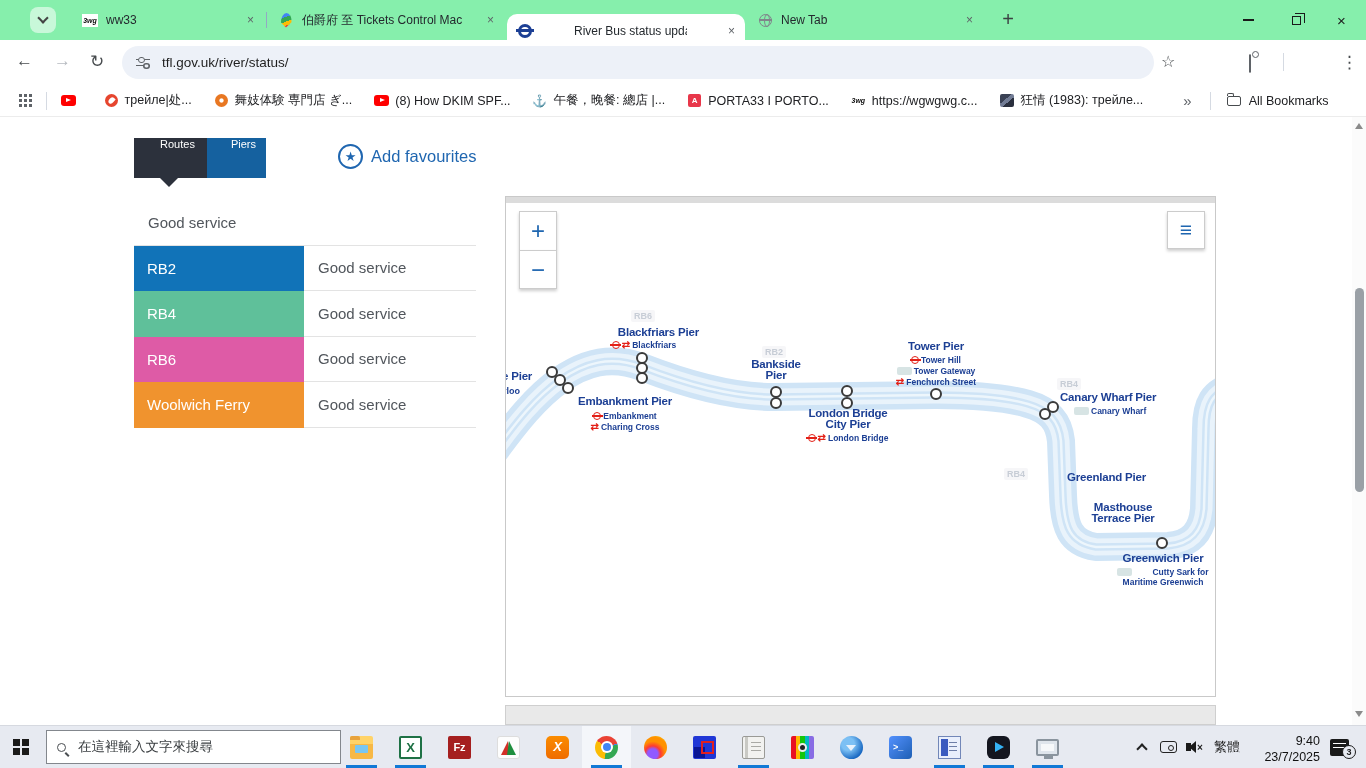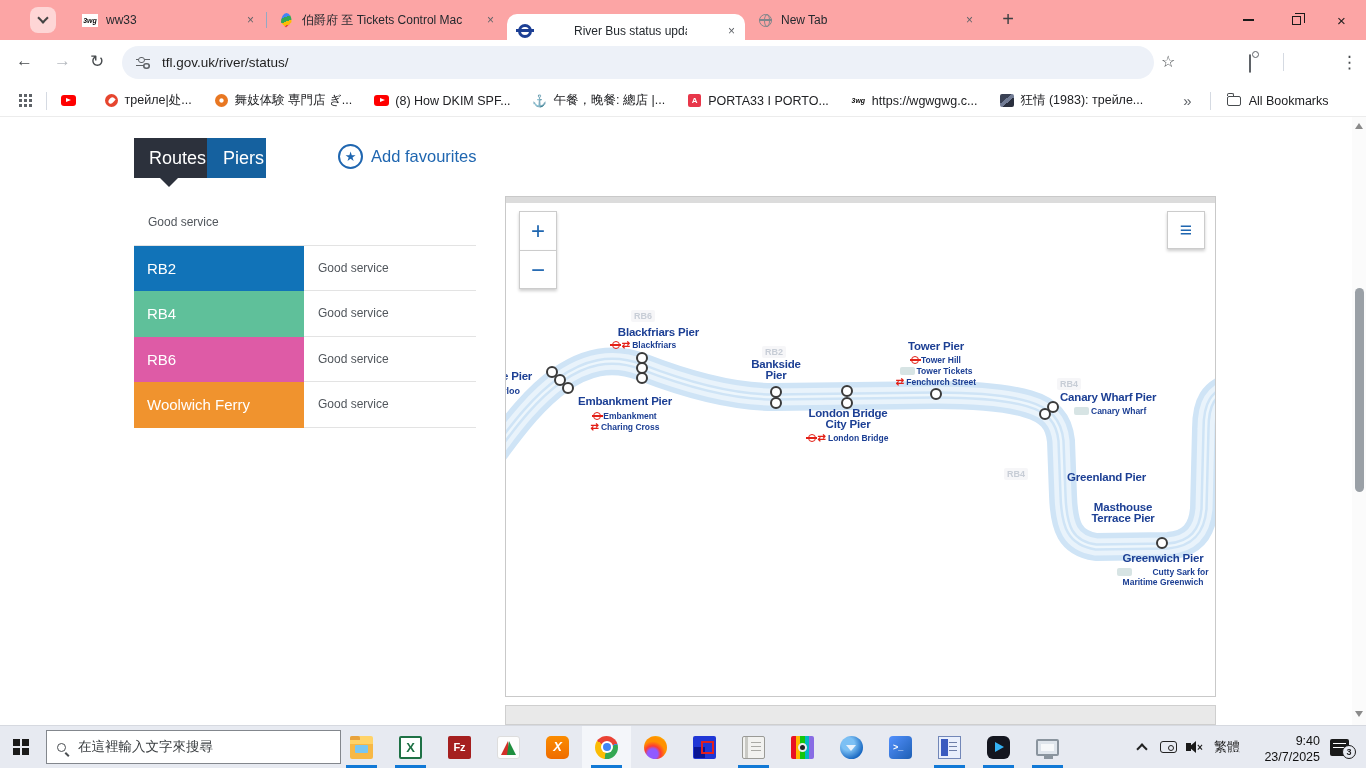--- a/index.html
+++ b/index.html
@@ -1,19 +1,19 @@
 <!DOCTYPE html>
 <html><head>
 <meta charset="utf-8">
 <style>
   * { margin:0; padding:0; box-sizing:border-box; }
   html,body { width:1366px; height:768px; overflow:hidden; font-family:"Liberation Sans",sans-serif; background:#fff; }
   .abs { position:absolute; }
   
-  #tabstrip { position:absolute; left:0; top:0; width:1366px; height:40px; background:#fca5a5; }
+  #tabstrip { position:absolute; left:0; top:0; width:1366px; height:40px; background:#86efac; }
   .tabsearch { position:absolute; left:30px; top:7px; width:26px; height:26px; border-radius:8px; background:rgba(255,255,255,.55); display:flex; align-items:center; justify-content:center; }
   .chev-down { width:8px; height:8px; border-right:2px solid #444; border-bottom:2px solid #444; transform:rotate(45deg); margin-top:-4px; }
   .tab { position:absolute; top:0; height:40px; display:flex; align-items:center; padding:0 10px; font-size:12px; color:#24292e; }
   .tab .title { flex:1; overflow:hidden; white-space:nowrap; }
   .tab .x { font-size:12px; color:#5f6368; margin-left:8px; cursor:pointer; }
   .tab.active { background:#fff; border-radius:10px 10px 0 0; top:14px; height:34px;gap:33px; }
   .tabsep { position:absolute; top:12px; width:1px; height:16px; background:#93a9c4; }
   .fav { width:16px; height:16px; margin-right:8px; flex:none; display:flex; align-items:center; justify-content:center; }
   .fav-3wg { background:#fff; color:#111; font-size:7px; font-style:italic; font-weight:bold; width:16px; height:13px; display:flex; align-items:center; justify-content:center; }
   .fav-tfl { width:14px; height:14px; border:3px solid #1c3f94; border-radius:50%; position:relative; }
@@ -53,27 +53,27 @@
   .ic-flower { width:13px; height:13px; border-radius:50%; background:radial-gradient(circle,#fff 0 18%,#e87722 28%); }
   .ic-anchor { font-size:12px; color:#41484f; }
   .ic-porta { width:13px; height:13px; background:#e8374a; border-radius:2px; color:#fff; font-size:8px; font-weight:bold; display:flex; align-items:center; justify-content:center; }
   .ic-movie { width:14px; height:13px; background:linear-gradient(140deg,#3a4154 0 40%,#727c95 0 60%,#2a2f3e 0); border-radius:2px; }
   .gridic { display:grid; grid-template-columns:repeat(3,3px); grid-template-rows:repeat(3,3px); gap:1.8px; }
   .gridic i { background:#5f6368; }
   .folder { width:14px; height:10px; border:1.6px solid #474b4e; border-radius:2px; position:relative; margin-right:8px; }
   .folder::before { content:""; position:absolute; left:-1px; top:-4px; width:5px; height:2.5px; border:1.6px solid #474b4e; border-bottom:none; border-radius:2px 2px 0 0; }
   
   #content { position:absolute; left:0; top:117px; width:1366px; height:608px; background:#fff; overflow:hidden; }
-  .ptab { position:absolute; top:21px; height:40px; display:flex; align-items:center; justify-content:center; color:#fff; font-size:18px;padding-left:14px; }
+  .ptab { position:absolute; top:21px; height:40px; display:flex; align-items:flex-start; justify-content:center; color:#fff; font-size:11px;padding-left:14px; }
   .pointer { position:absolute; top:61px; width:0; height:0; border-left:9px solid transparent; border-right:9px solid transparent; border-top:9px solid #2c313c; }
   .addfav { position:absolute; left:338px; top:27px; display:flex; align-items:center; color:#1f66b0; font-size:16.5px; }
   .favcirc { width:25px; height:25px; border:2px solid #1f66b0; border-radius:50%; display:flex; align-items:center; justify-content:center; font-size:13px; margin-right:8px; }
   .statusrow { position:absolute; left:134px; width:342px; height:45.5px; display:flex; }
   .routecell { width:170px; color:#fff; font-size:15px; display:flex; align-items:center; padding-left:13px; }
-  .statuscell { flex:1; background:#fff; border-bottom:1px solid #e3e3e3; color:#51565c; font-size:12px; display:flex; align-items:center; padding-left:14px; }
+  .statuscell { flex:1; background:#fff; border-bottom:1px solid #e3e3e3; color:#51565c; font-size:15px; display:flex; align-items:center; padding-left:14px; }
   .majorworks { position:absolute; left:134px; top:330px; width:342px; height:46px; border:1px solid #c9c9c9; border-bottom:3px solid #b7b7b7; background:#fff; display:flex; align-items:center; padding:0 14px; font-size:15px; color:#2b3440; }
   .majorworks .chv { margin-left:auto; color:#1f66b0; font-size:22px; font-weight:bold; line-height:1; }
   
   #map { position:absolute; left:505px; top:79px; width:711px; height:501px; background:#fff; border:1px solid #c9c9c9; overflow:hidden; }
   #map .topstrip { position:absolute; left:0; top:0; width:711px; height:6px; background:#dcdcdc; }
   .mapbtn { position:absolute; width:38px; height:39px; background:#fff; border:1px solid #ccc; color:#1f66b0; display:flex; align-items:center; justify-content:center; font-size:24px; }
   .pname { position:absolute; font-size:11.5px; font-weight:bold; color:#1c3f94; text-align:center; line-height:11px; letter-spacing:-.2px; white-space:nowrap; }
   .pst { position:absolute; font-size:8.5px; font-weight:bold; color:#1c3f94; display:flex; align-items:center; justify-content:center; gap:2px; white-space:nowrap; }
   .tube { width:8px; height:8px; border:1.6px solid #e32017; border-radius:50%; position:relative; flex:none; }
   .tube::after { content:""; position:absolute; left:-2.5px; right:-2.5px; top:2.2px; height:1.8px; background:#e32017; }
@@ -376,21 +376,21 @@
         <span>London Bridge</span>
     </div>
 
     <div class="pname" style="left:360px;top:144px;width:140px;">Tower Pier</div>
     <div class="pst" style="left:360px;top:158px;width:140px;">
       <span class="tube"></span>
         <span>Tower Hill</span>
     </div>
     <div class="pst" style="left:360px;top:169px;width:140px;">
       <span class="dlr"></span>
-        <span>Tower Tickets</span>
+        <span>Tower Gateway</span>
     </div>
     <div class="pst" style="left:360px;top:180px;width:140px;">
       <span class="rail">⇄</span>
         <span>Fenchurch Street</span>
     </div>
 
     <div class="pname" style="left:554px;top:195px;text-align:left;">Canary Wharf Pier</div>
     <div class="pst" style="left:568px;top:209px;">
       <span class="dlr"></span>
         <span>Canary Wharf</span>

